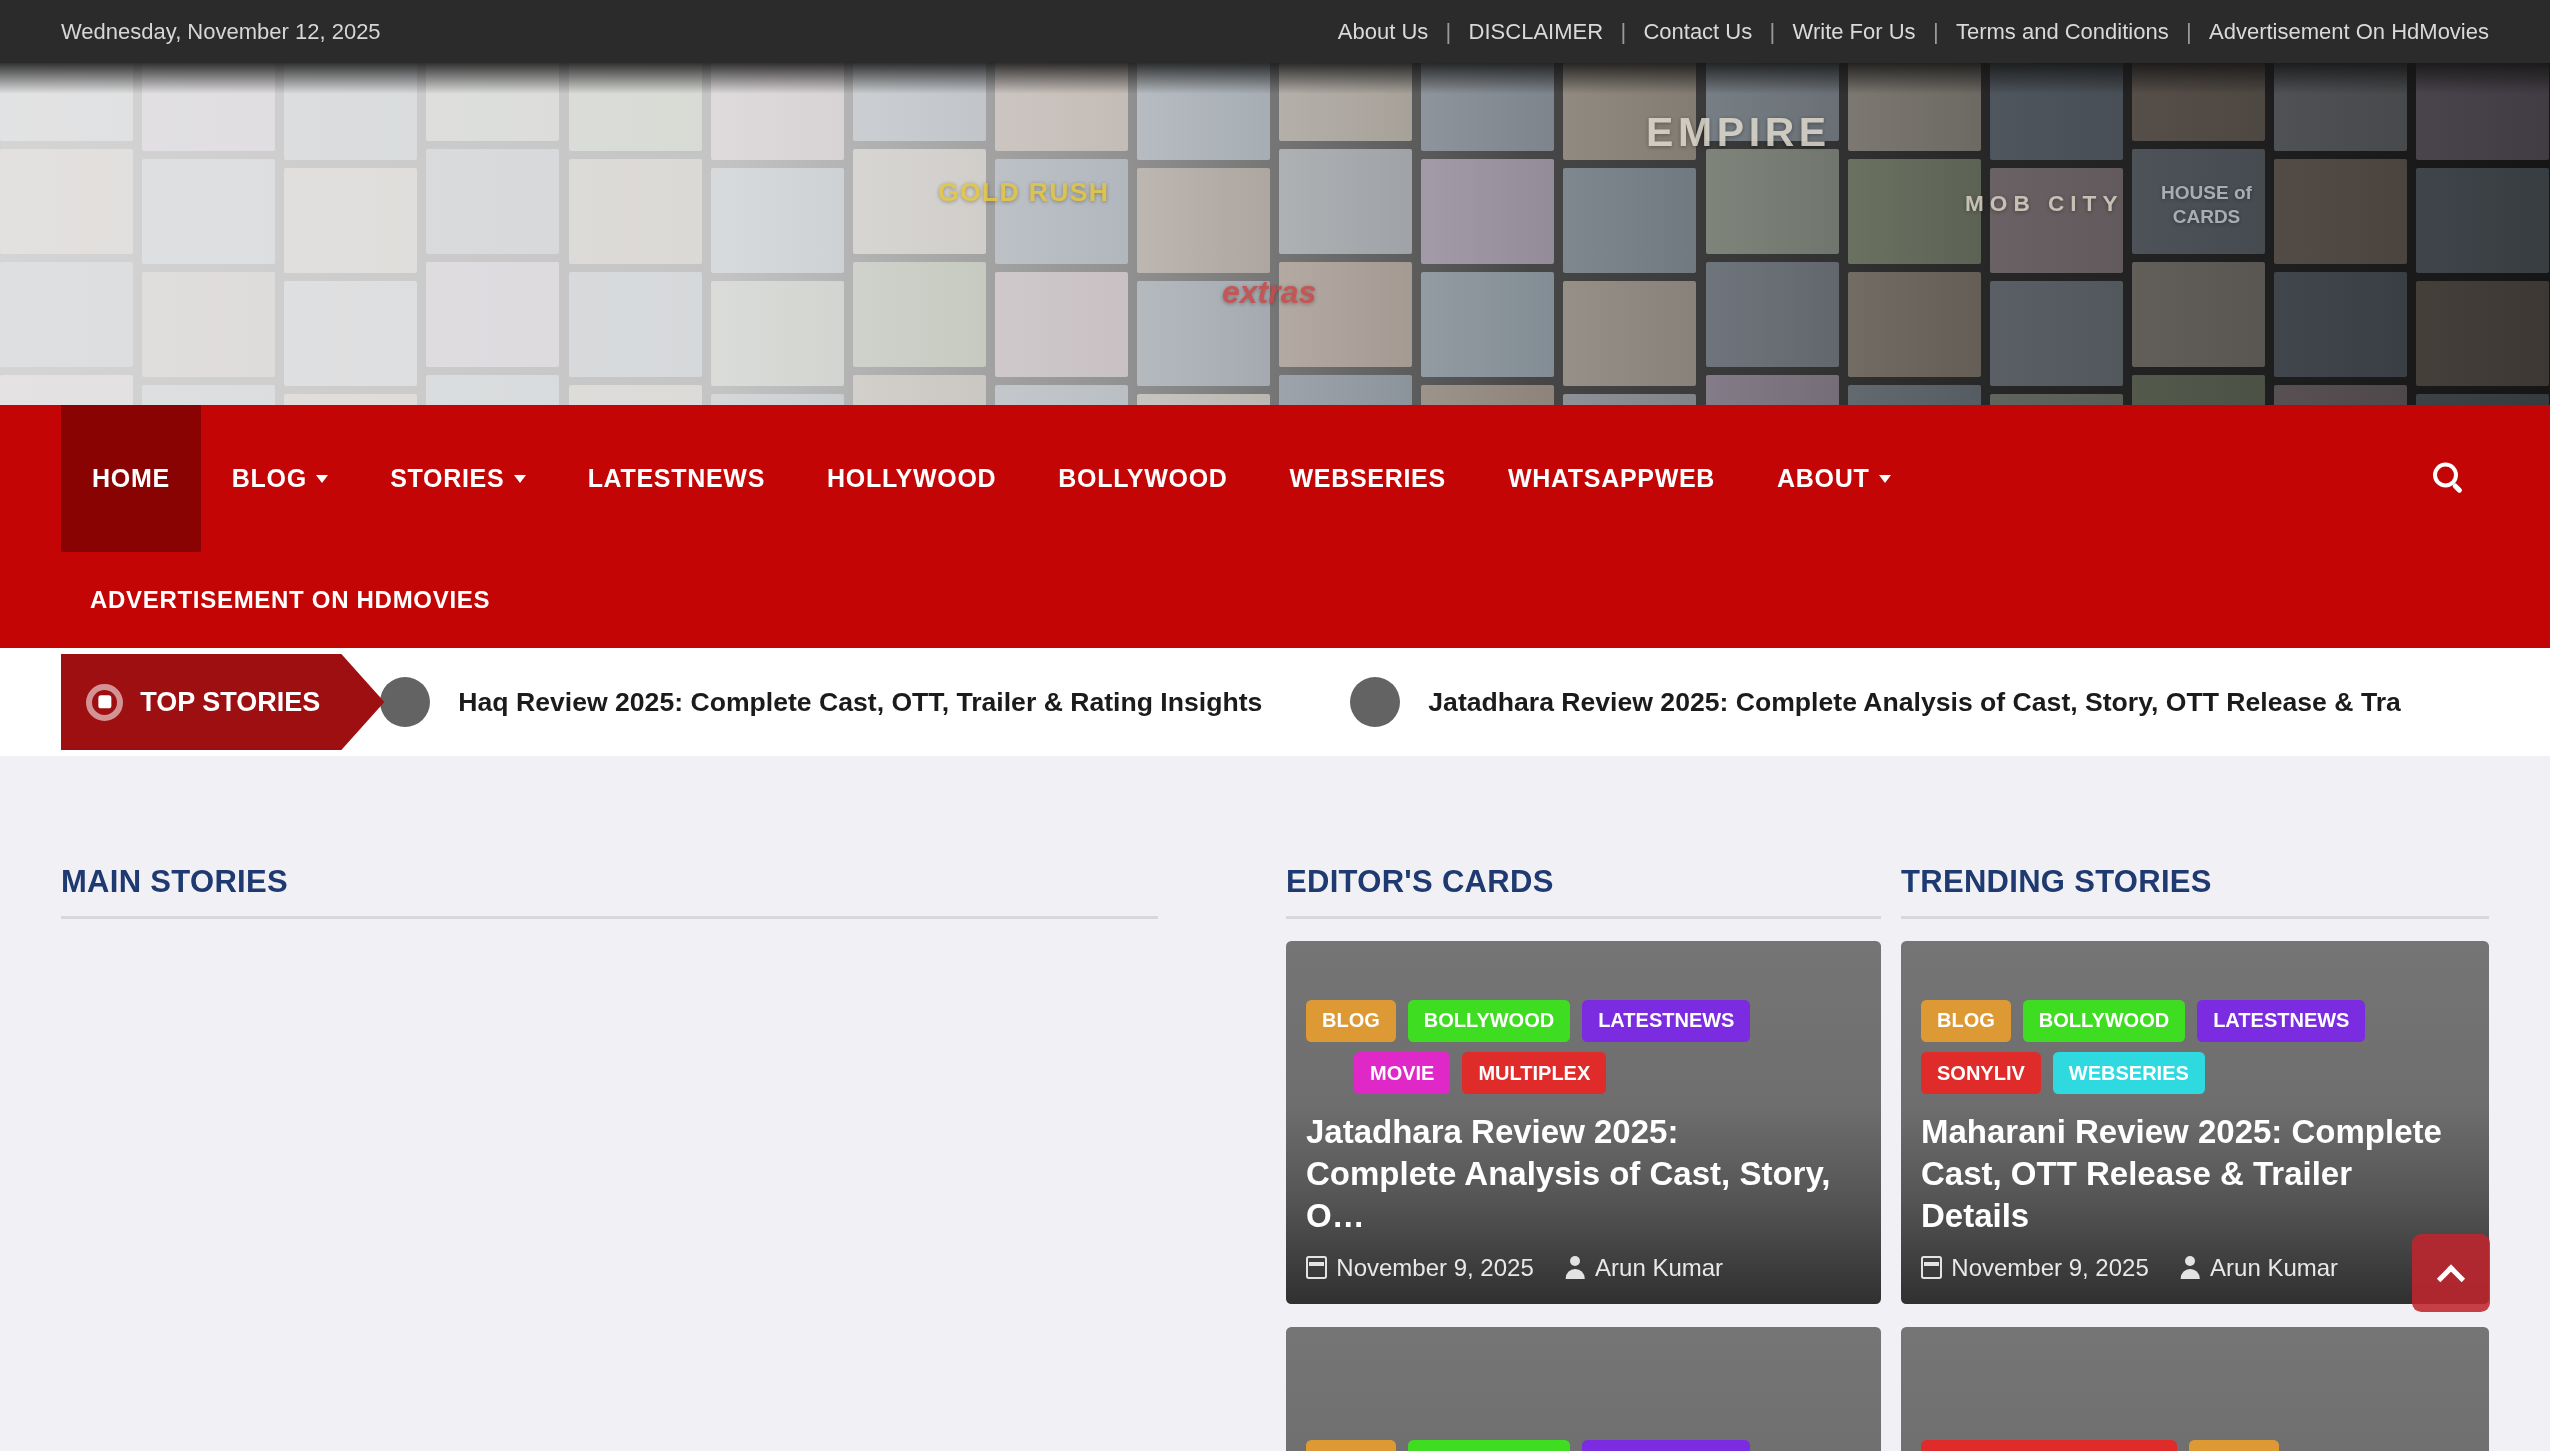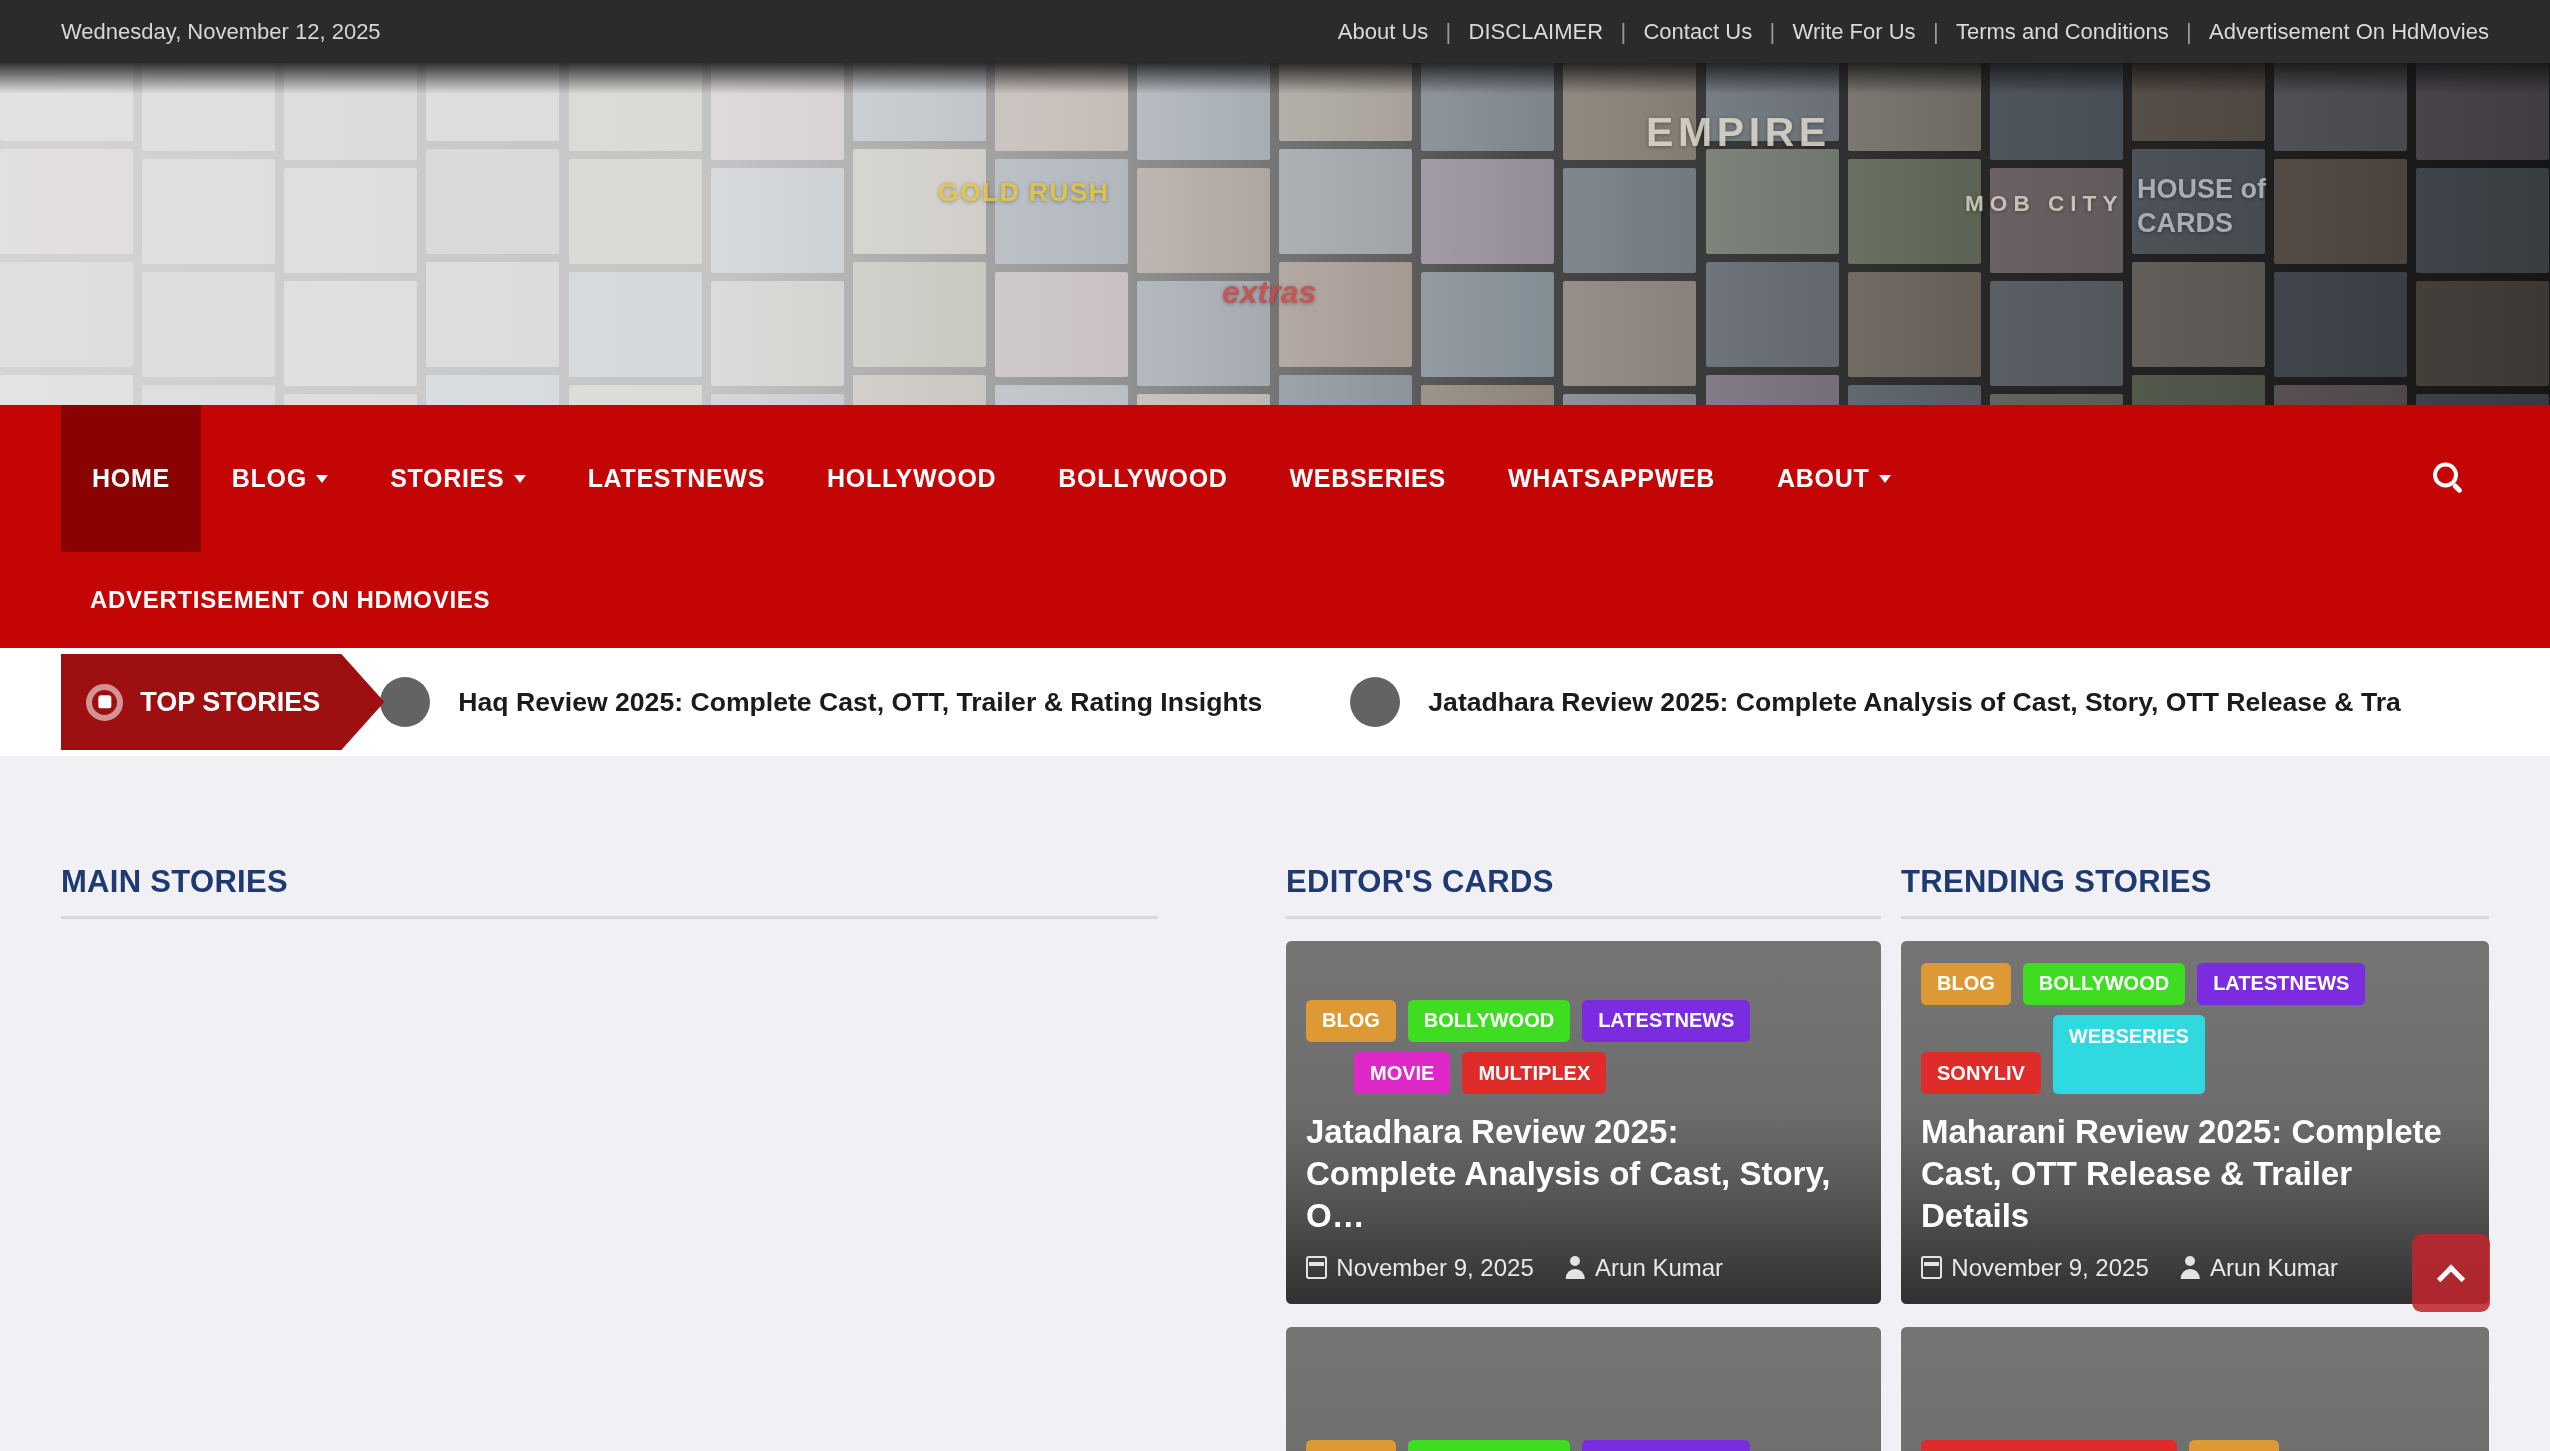--- a/index.html
+++ b/index.html
@@ -228,21 +228,21 @@
         <div class="poster-block" style="background: rgb(144, 162, 176);"></div>
         <div class="poster-block" style="background: rgb(163, 145, 129);"></div>
         <div class="poster-block" style="background: rgb(140, 154, 169);"></div>
       </div>
     </div>
   <div class="banner-overlay"></div>
   <div class="banner-top-shade"></div>
   <span class="poster-title" style="left:1646px; top:46px; font-size:41px; color:#ded9cd; letter-spacing:4.6px;">EMPIRE</span>
   <span class="poster-title" style="left:938px; top:114px; font-size:26.6px; color:#e3c53d; letter-spacing:1.3px;">GOLD RUSH</span>
   <span class="poster-title" style="left:1965px; top:128px; font-size:22.6px; color:#d8d2c4; letter-spacing:6px;">MOB CITY</span>
-  <span class="poster-title" style="left:2137px; top:110px; font-size:27px; color:#b9bec6; width:139px; line-height:1.25; display:inline-block;">HOUSE of CARDS</span>
+  <span class="poster-title" style="left:2137px; top:118px; font-size:19px; color:#b9bec6; width:139px; line-height:1.25; text-align:center; display:inline-block;">HOUSE of CARDS</span>
   <span class="poster-title" style="left:1222px; top:211px; font-size:32px; color:#c84848; font-style:italic; font-weight:bold;">extras</span>
 </div>
 
 <div class="nav">
   <div class="nav-row1" id="nav-row1">
     <div class="nav-item active">
         <span>HOME</span>
       </div>
       <div class="nav-item">
         <span>BLOG</span>
@@ -335,21 +335,21 @@
   <div class="col-trending">
     <h2 class="sec-head">TRENDING STORIES</h2>
     <div class="sec-rule"></div>
 
     <article class="story-card">
       <div class="card-bottom">
         <div class="badges">
             <span class="badge" style="background: rgb(221, 153, 51);">BLOG</span>
             <span class="badge" style="background: rgb(63, 221, 34);">BOLLYWOOD</span>
             <span class="badge" style="background: rgb(123, 43, 224);">LATESTNEWS</span>
-            <span class="badge" style="background: rgb(224, 43, 43); margin-top: 37px;">SONYLIV</span>
+            <span class="badge" style="background: rgb(224, 43, 43);">SONYLIV</span>
             <span class="badge" style="background: rgb(47, 217, 224);">WEBSERIES</span>
           </div>
         <h3 class="card-title">Maharani Review 2025: Complete
 Cast, OTT Release &amp; Trailer Details</h3>
         <div class="card-meta">
           <span class="ico-cal"></span>
           <span class="meta-txt">November 9, 2025</span>
           <span class="meta-author">
             <span class="ico-user"></span>
             <span class="meta-txt">Arun Kumar</span>

